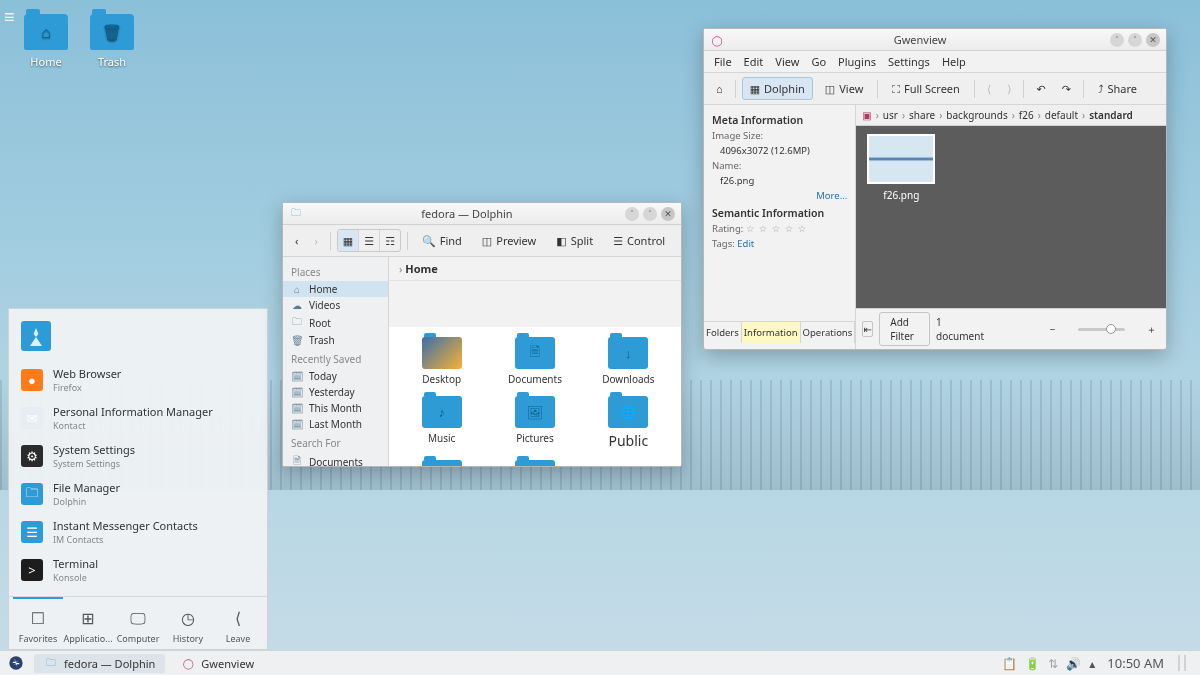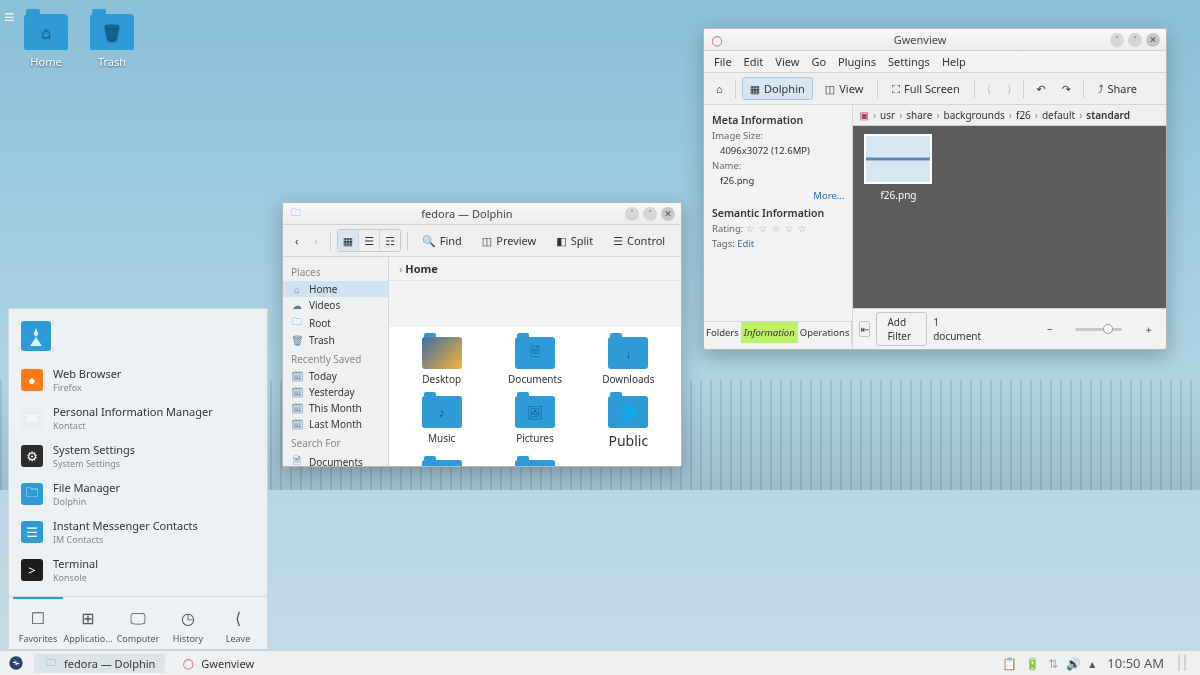--- a/index.html
+++ b/index.html
@@ -73,21 +73,21 @@
 .gwen-body { display:flex; flex:1; overflow:hidden; }
 .gwen-side { width:154px; border-right:1px solid #d5d5d5; padding:6px 8px; font-size:10px; display:flex; flex-direction:column; gap:2px; }
 .gwen-side .sh { font-weight:600; font-size:10.5px; margin-top:2px; }
 .gwen-side .kv { font-size:9.5px; color:#333; }
 .gwen-side .kv .k { color:#666; }
 .gwen-side .more { text-align:right; color:#2a6fb6; cursor:pointer; font-size:9.5px; }
 .gwen-side .stars { letter-spacing:1px; color:#aaa; }
 .gwen-side textarea { width:100%; height:38px; resize:none; font-size:10px; background:#f5f5f5; border:1px solid #cfcfcf; border-radius:2px; padding:3px; }
 .gwen-side .sidetabs { margin-top:auto; display:flex; border-top:1px solid #d5d5d5; margin-left:-8px; margin-right:-8px; }
 .gwen-side .sidetabs span { flex:1; text-align:center; padding:4px 2px; font-size:9.5px; border-right:1px solid #d5d5d5; cursor:pointer; }
-.gwen-side .sidetabs span.active { background:#bef264;font-style:italic; }
+.gwen-side .sidetabs span.active { background:#fef9c3; }
 .gwen-main { flex:1; display:flex; flex-direction:column; }
 .gwen-crumb { display:flex; align-items:center; gap:4px; padding:3px 6px; border-bottom:1px solid #cfcfcf; font-size:10px; background:#efefef; }
 .gwen-crumb .seg { cursor:pointer; }
 .gwen-crumb .seg.last { font-weight:600; }
 .gwen-crumb .ar { color:#888; }
 .gwen-canvas { flex:1; background:#5c5c5c; padding:8px; display:flex; align-items:flex-start; }
 .gwen-thumb { width:74px; text-align:center; color:#fff; font-size:10px; }
 .gwen-thumb .img { width:68px; height:50px; background:linear-gradient(#d6e7f1 45%, #3868a0 50%, #d6e7f1 55%); border:2px solid #fff; margin:0 auto 4px; }
 .gwen-foot { display:flex; align-items:center; gap:6px; padding:3px 6px; border-top:1px solid #cfcfcf; font-size:10px; }
 .gwen-foot .addfilter { border:1px solid #c5c5c5; border-radius:3px; padding:2px 10px; cursor:pointer; }

